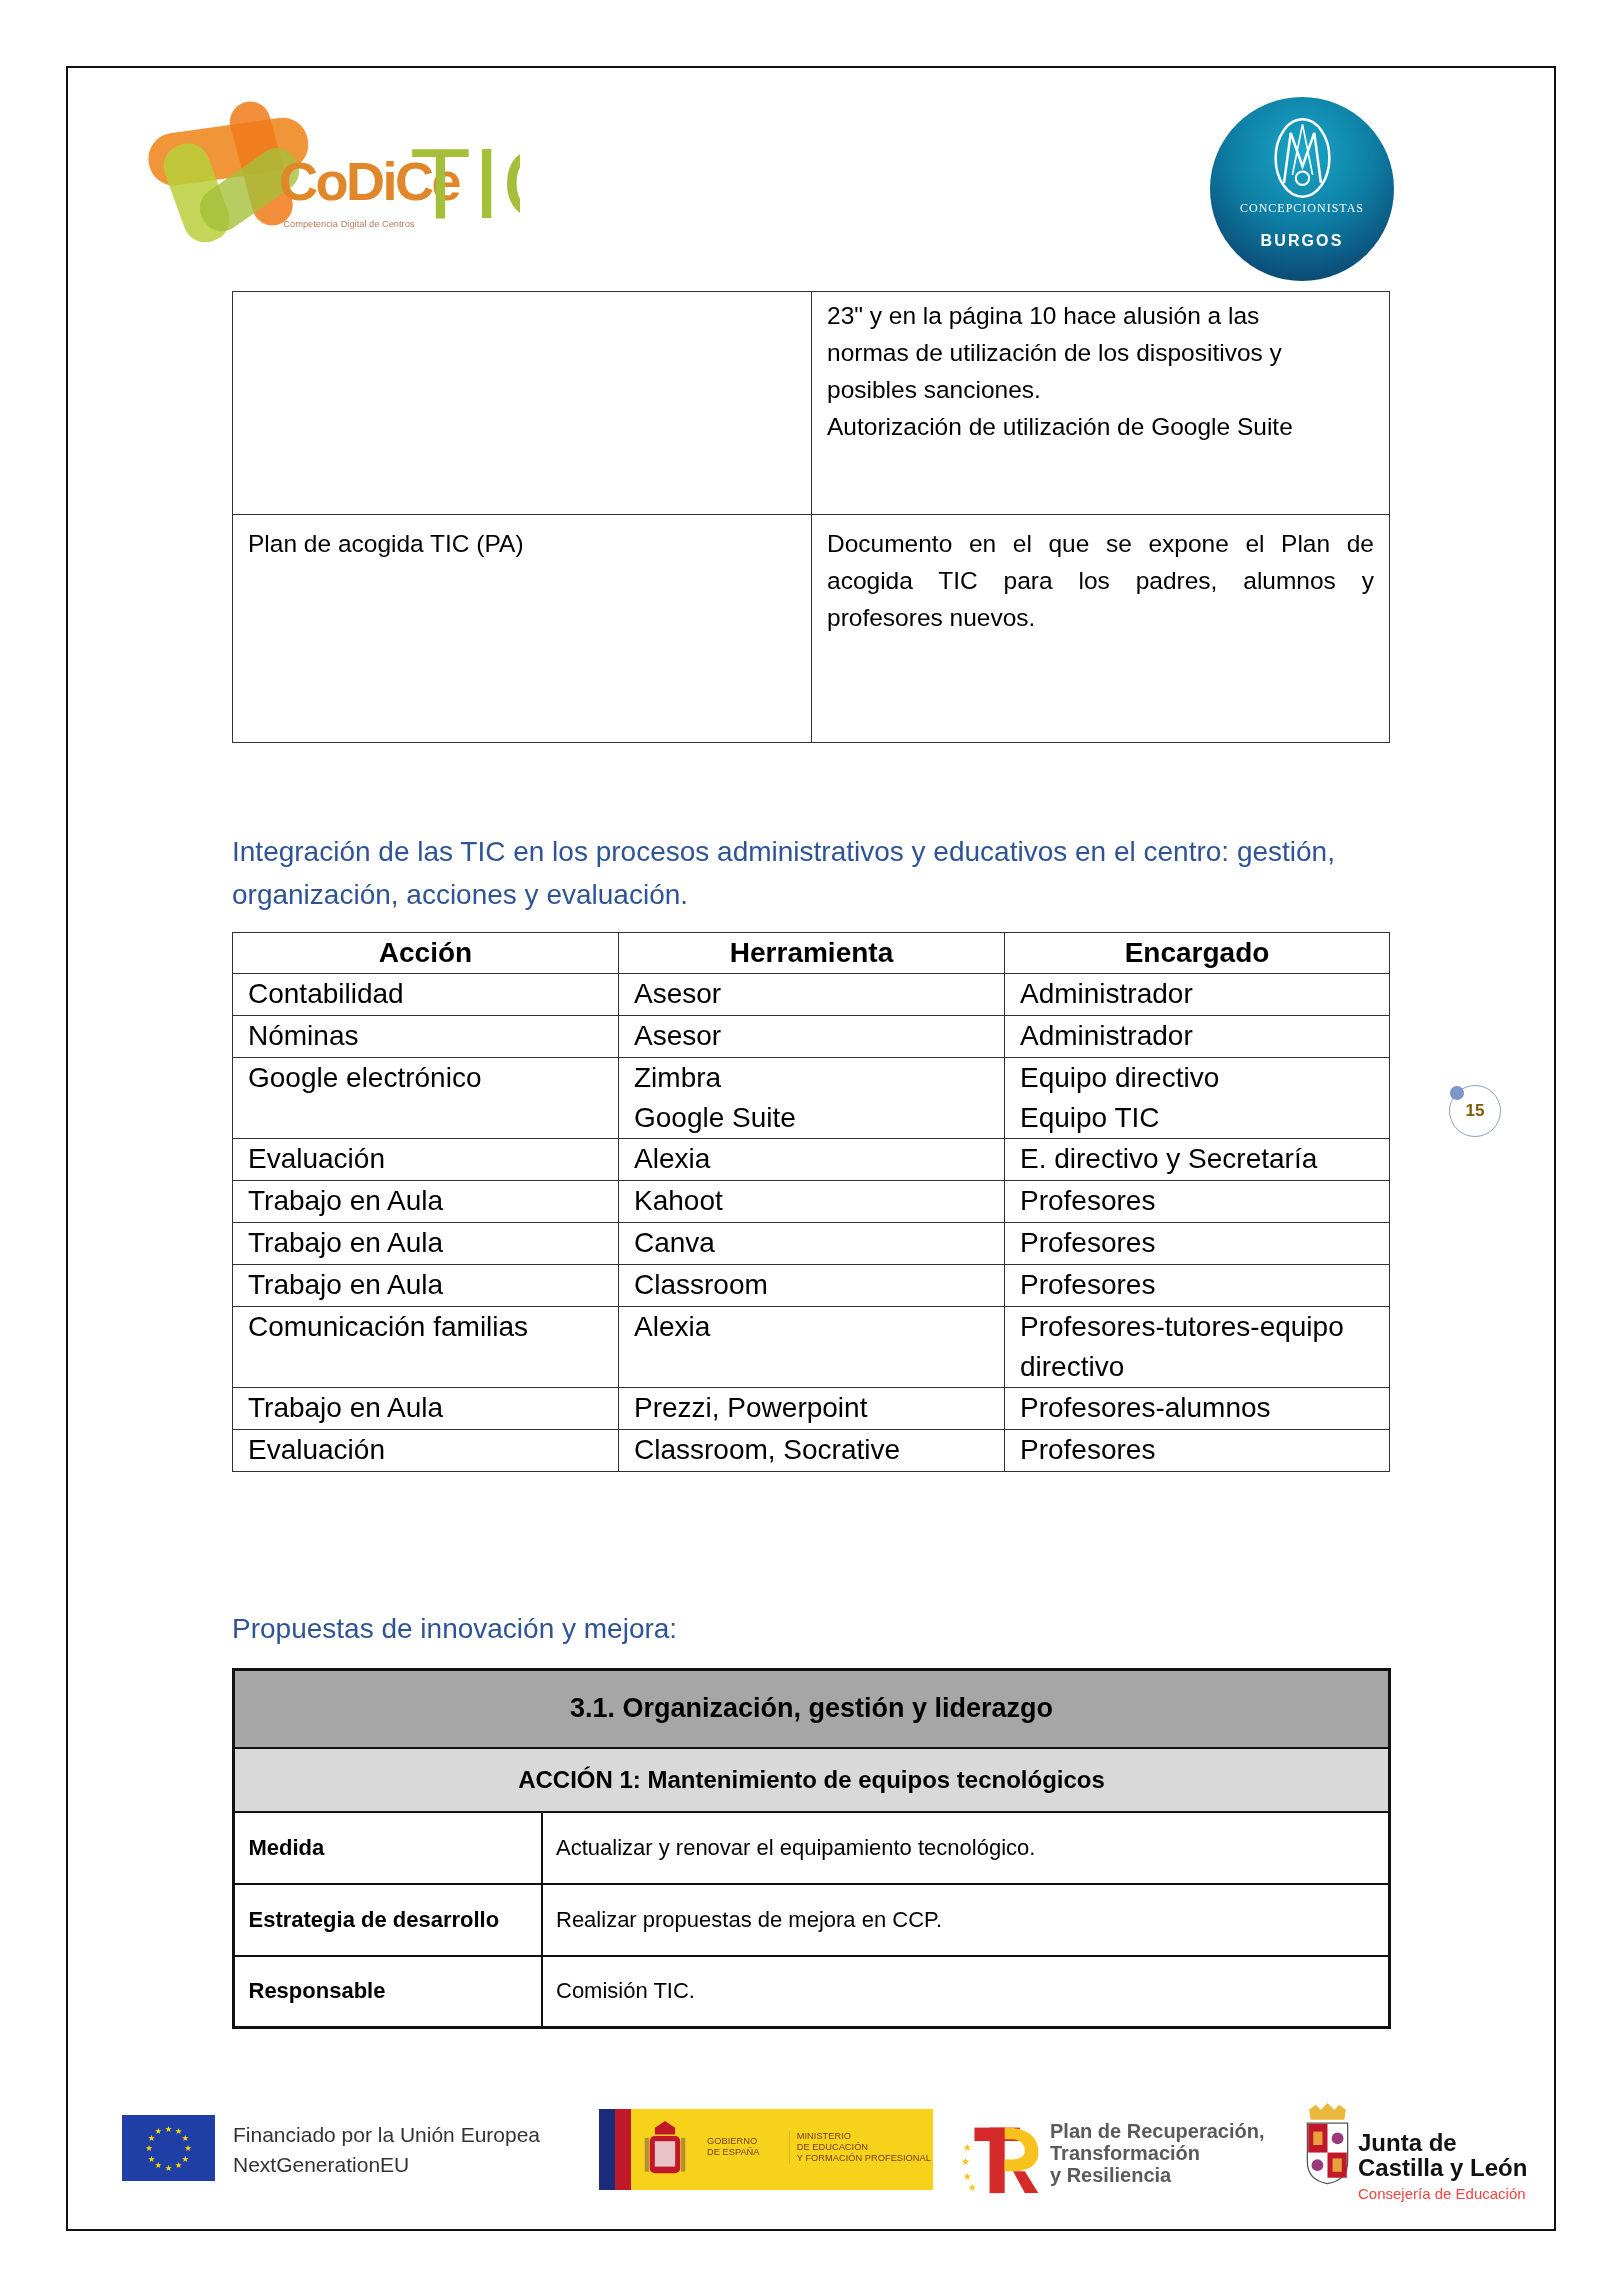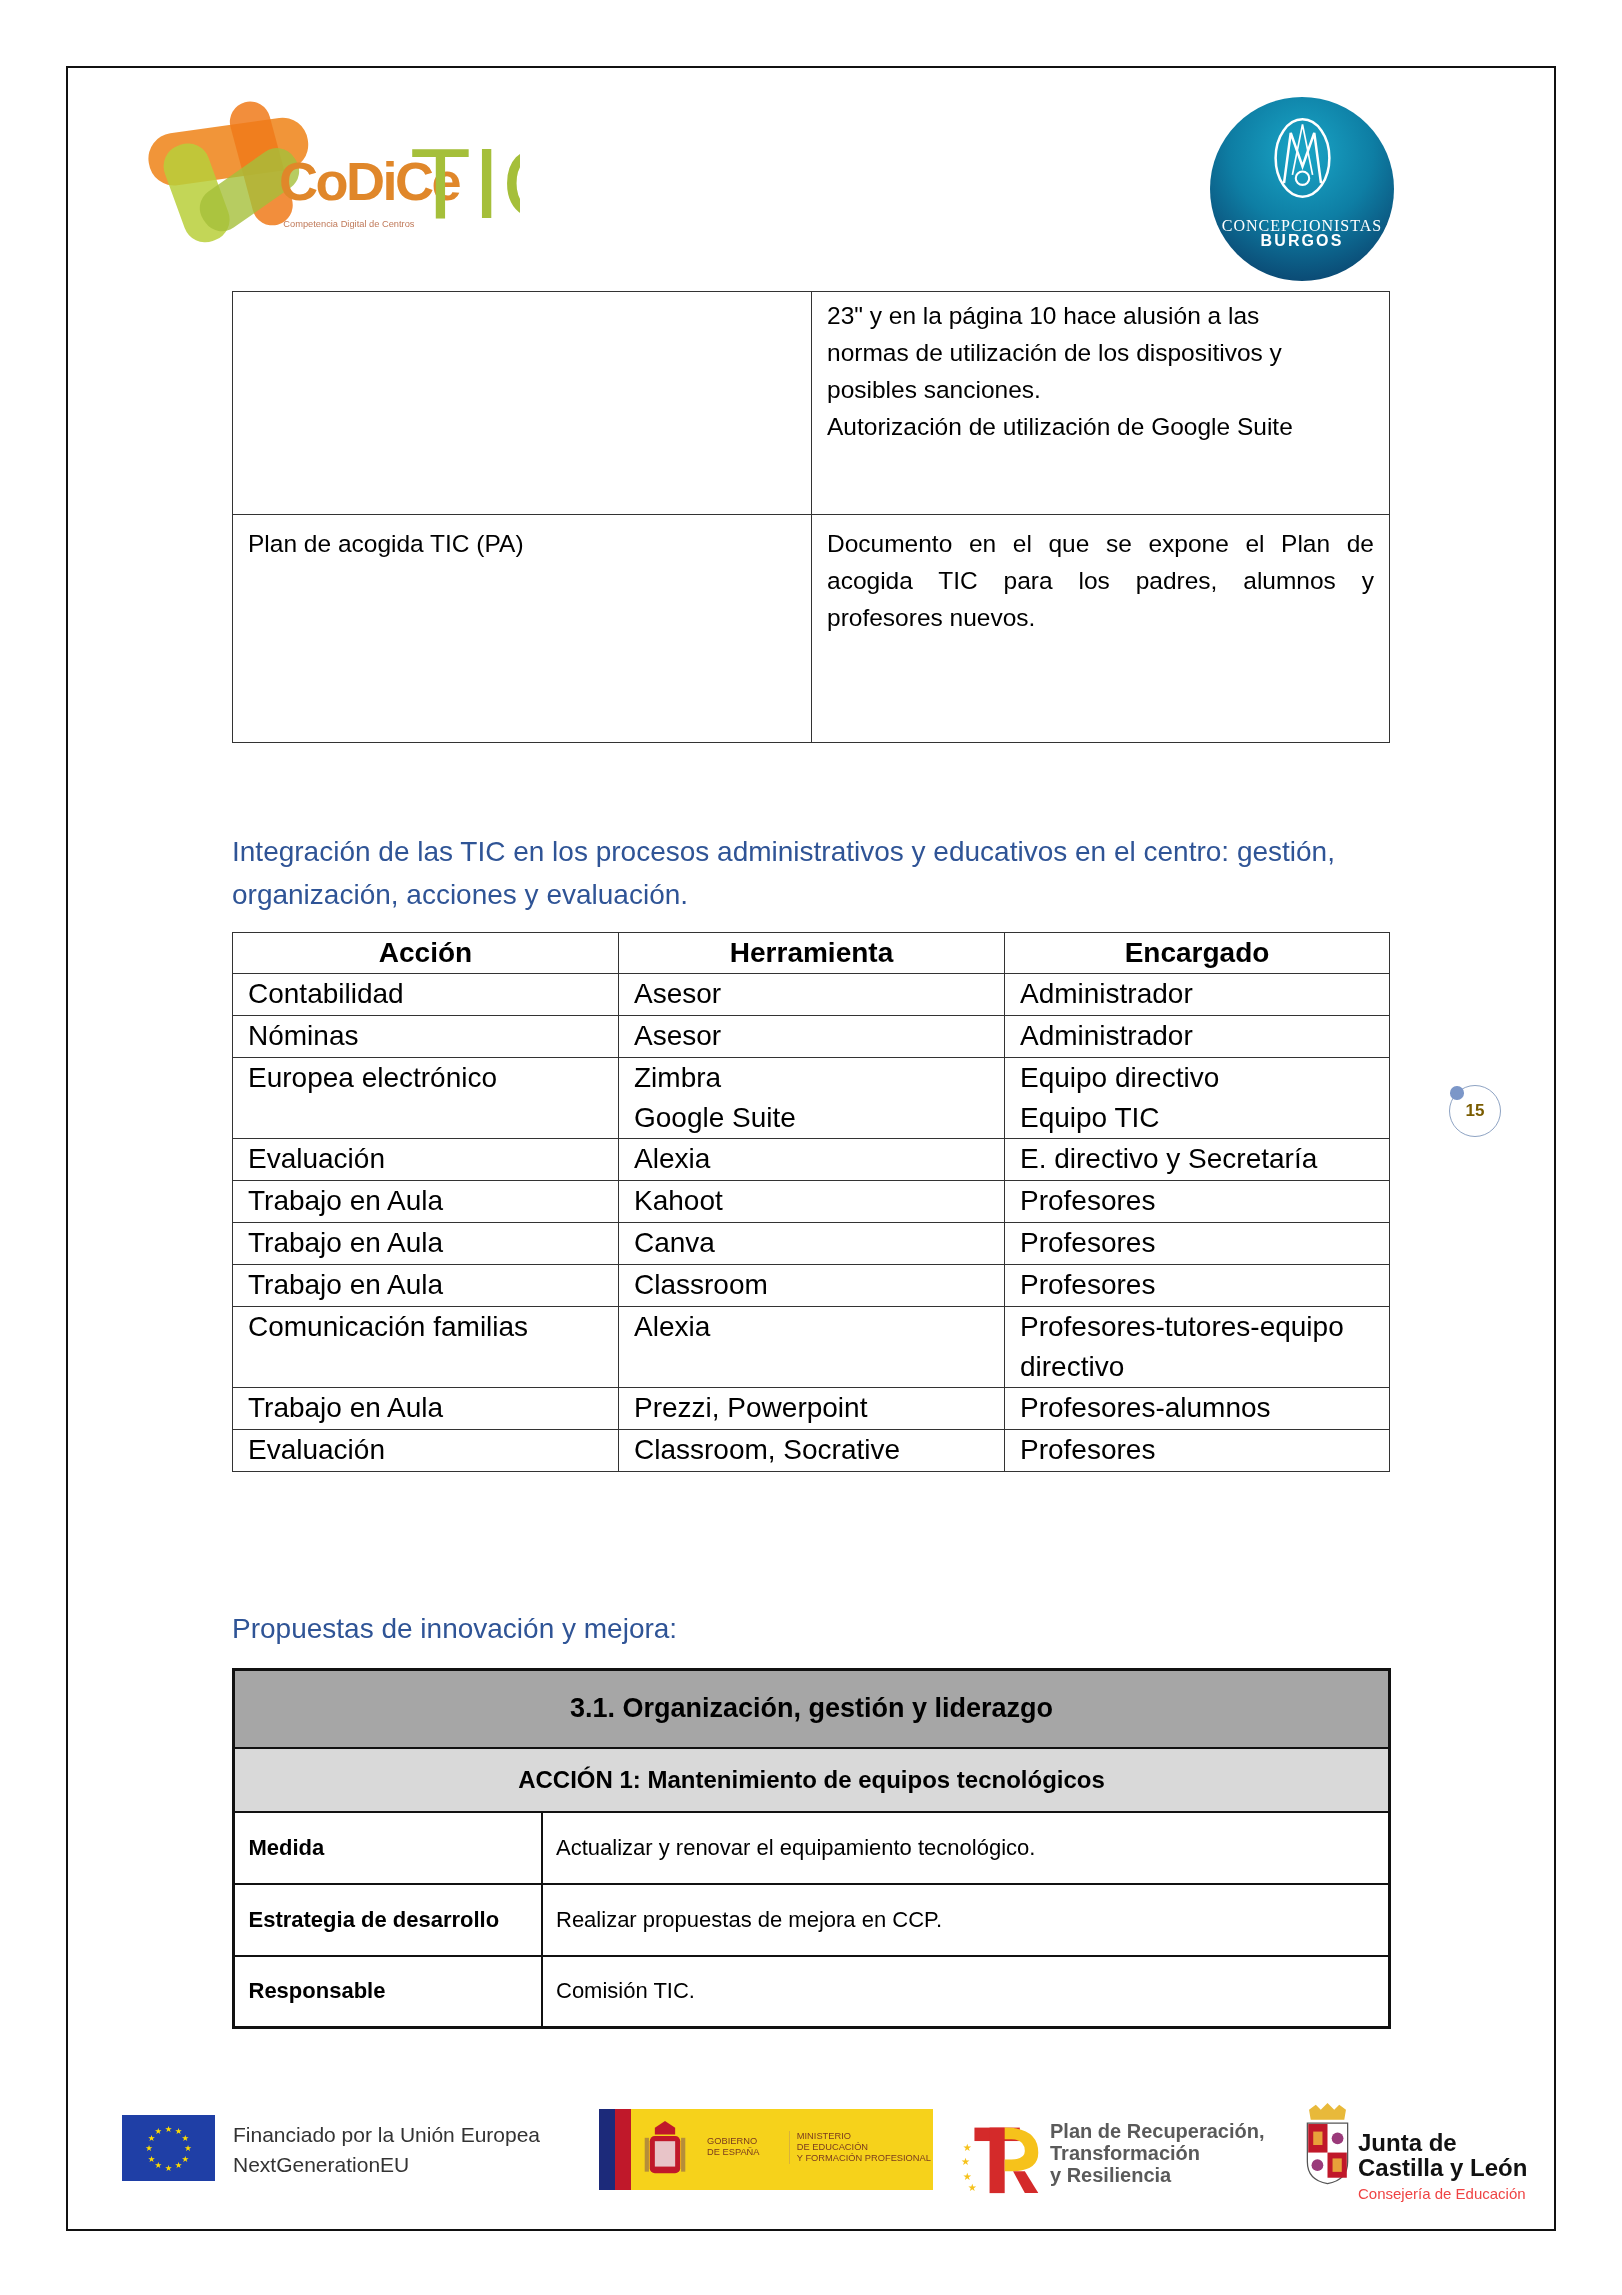--- a/index.html
+++ b/index.html
@@ -10,21 +10,21 @@
     position: absolute; left: 66px; top: 66px; width: 1490px; height: 2165px;
     border: 2.5px solid #111;
   }
 
   
   .logo-codice { position: absolute; left: 148px; top: 100px; width: 372px; height: 148px; }
   .logo-conc { position: absolute; left: 1210px; top: 97px; width: 184px; height: 184px; border-radius: 50%;
     background: radial-gradient(circle at 50% 30%, #1aa6c7 0%, #0e7ea4 45%, #0b4d77 80%, #0a3b63 100%);
     color: #fff; text-align: center; }
   .logo-conc .monogram { position: absolute; left: 62px; top: 18.6px; width: 61px; height: 84px; }
-  .logo-conc .conc-l1 { position: absolute; left: 0; right: 0; top: 120px; font-family: "Liberation Serif", "DejaVu Serif", serif; font-size: 16px; letter-spacing: 1px; }
+  .logo-conc .conc-l1 { position: absolute; left: 0; right: 0; top: 104px; font-family: "Liberation Serif", "DejaVu Serif", serif; font-size: 12px; letter-spacing: 1px; }
   .logo-conc .conc-l2 { position: absolute; left: 0; right: 0; top: 135px; font-size: 16px; font-weight: bold; letter-spacing: 2.1px; }
 
   
   table { border-collapse: collapse; position: absolute; }
 
   .t1 { left: 232px; top: 291px; width: 1158px; font-size: 24.5px; }
   .t1 td { border: 1.7px solid #333; vertical-align: top; padding: 5px 15px; line-height: 37px; }
   .t1 td.c1 { width: 579px; }
   .t1 tr.r1 td { height: 223px; }
   .t1 tr.r2 td { height: 228px; padding-top: 10px; }
@@ -132,21 +132,21 @@
         <td style="white-space: pre-line;">Contabilidad</td>
         <td style="white-space: pre-line;">Asesor</td>
         <td style="white-space: pre-line;">Administrador</td>
       </tr>
       <tr>
         <td style="white-space: pre-line;">Nóminas</td>
         <td style="white-space: pre-line;">Asesor</td>
         <td style="white-space: pre-line;">Administrador</td>
       </tr>
       <tr>
-        <td style="white-space: pre-line;">Europea electrónico</td>
+        <td style="white-space: pre-line;">Google electrónico</td>
         <td style="white-space: pre-line;">Zimbra
 Google Suite</td>
         <td style="white-space: pre-line;">Equipo directivo
 Equipo TIC</td>
       </tr>
       <tr>
         <td style="white-space: pre-line;">Evaluación</td>
         <td style="white-space: pre-line;">Alexia</td>
         <td style="white-space: pre-line;">E. directivo y Secretaría</td>
       </tr>

